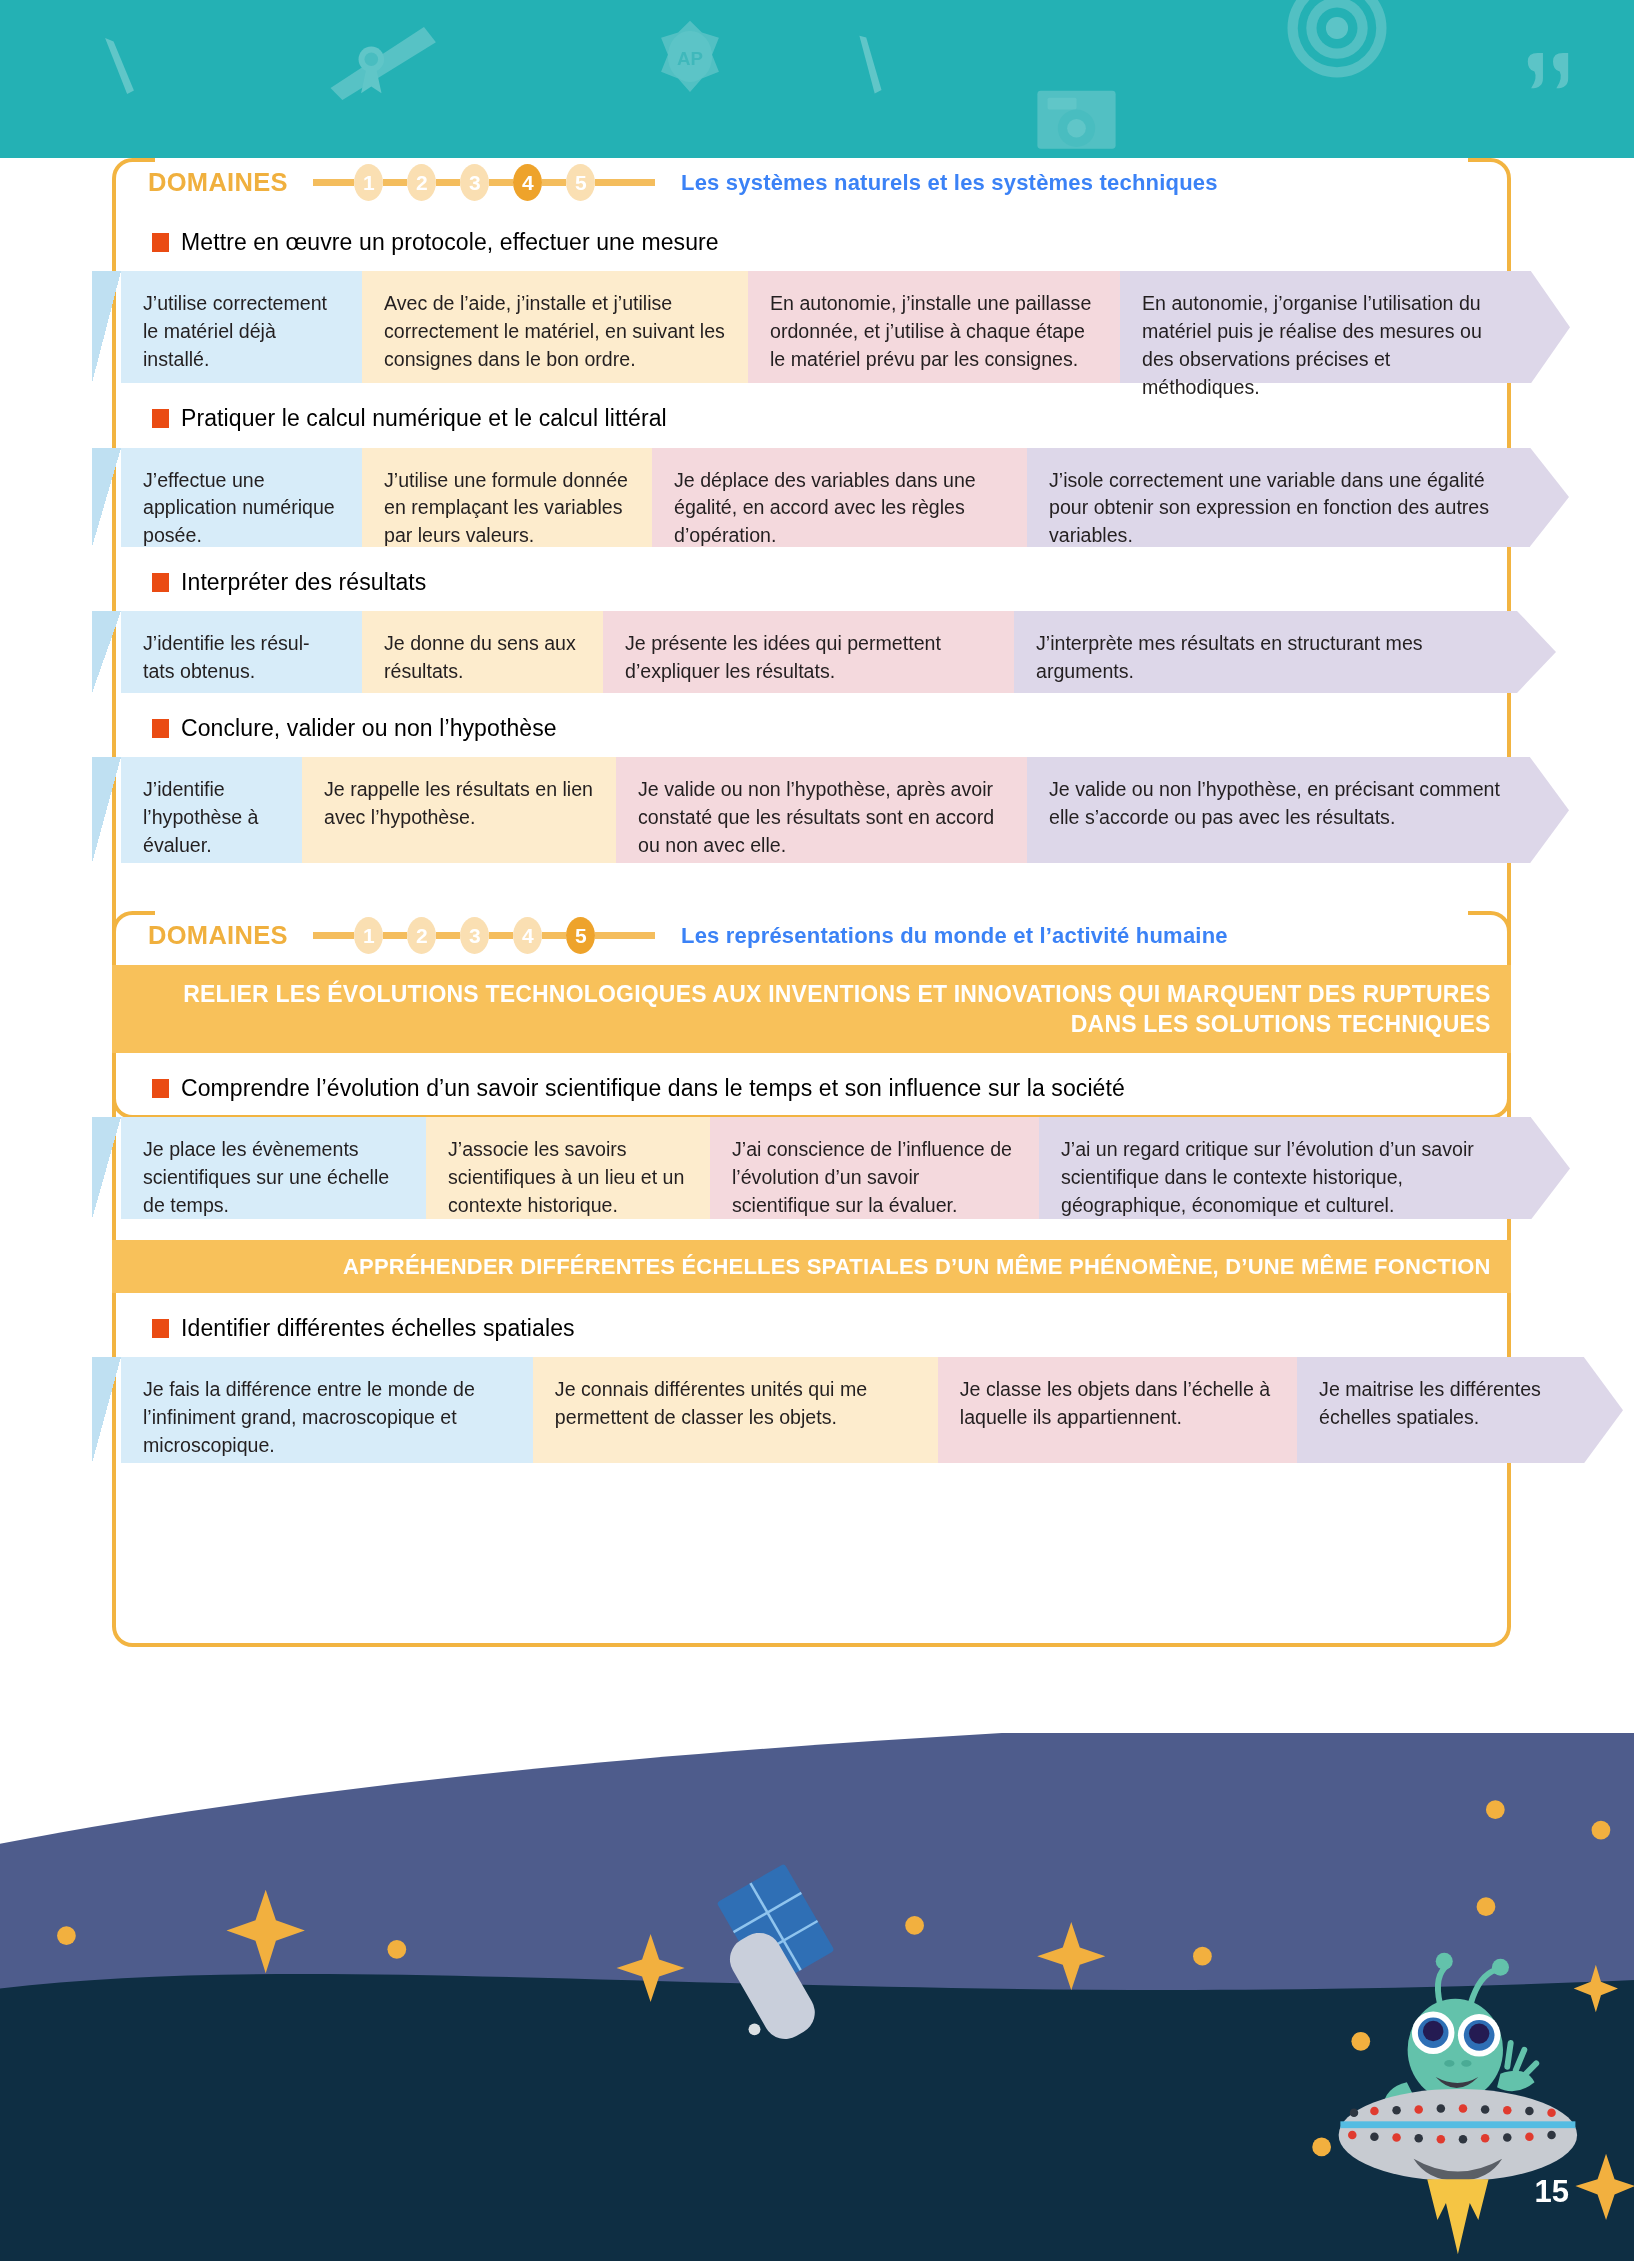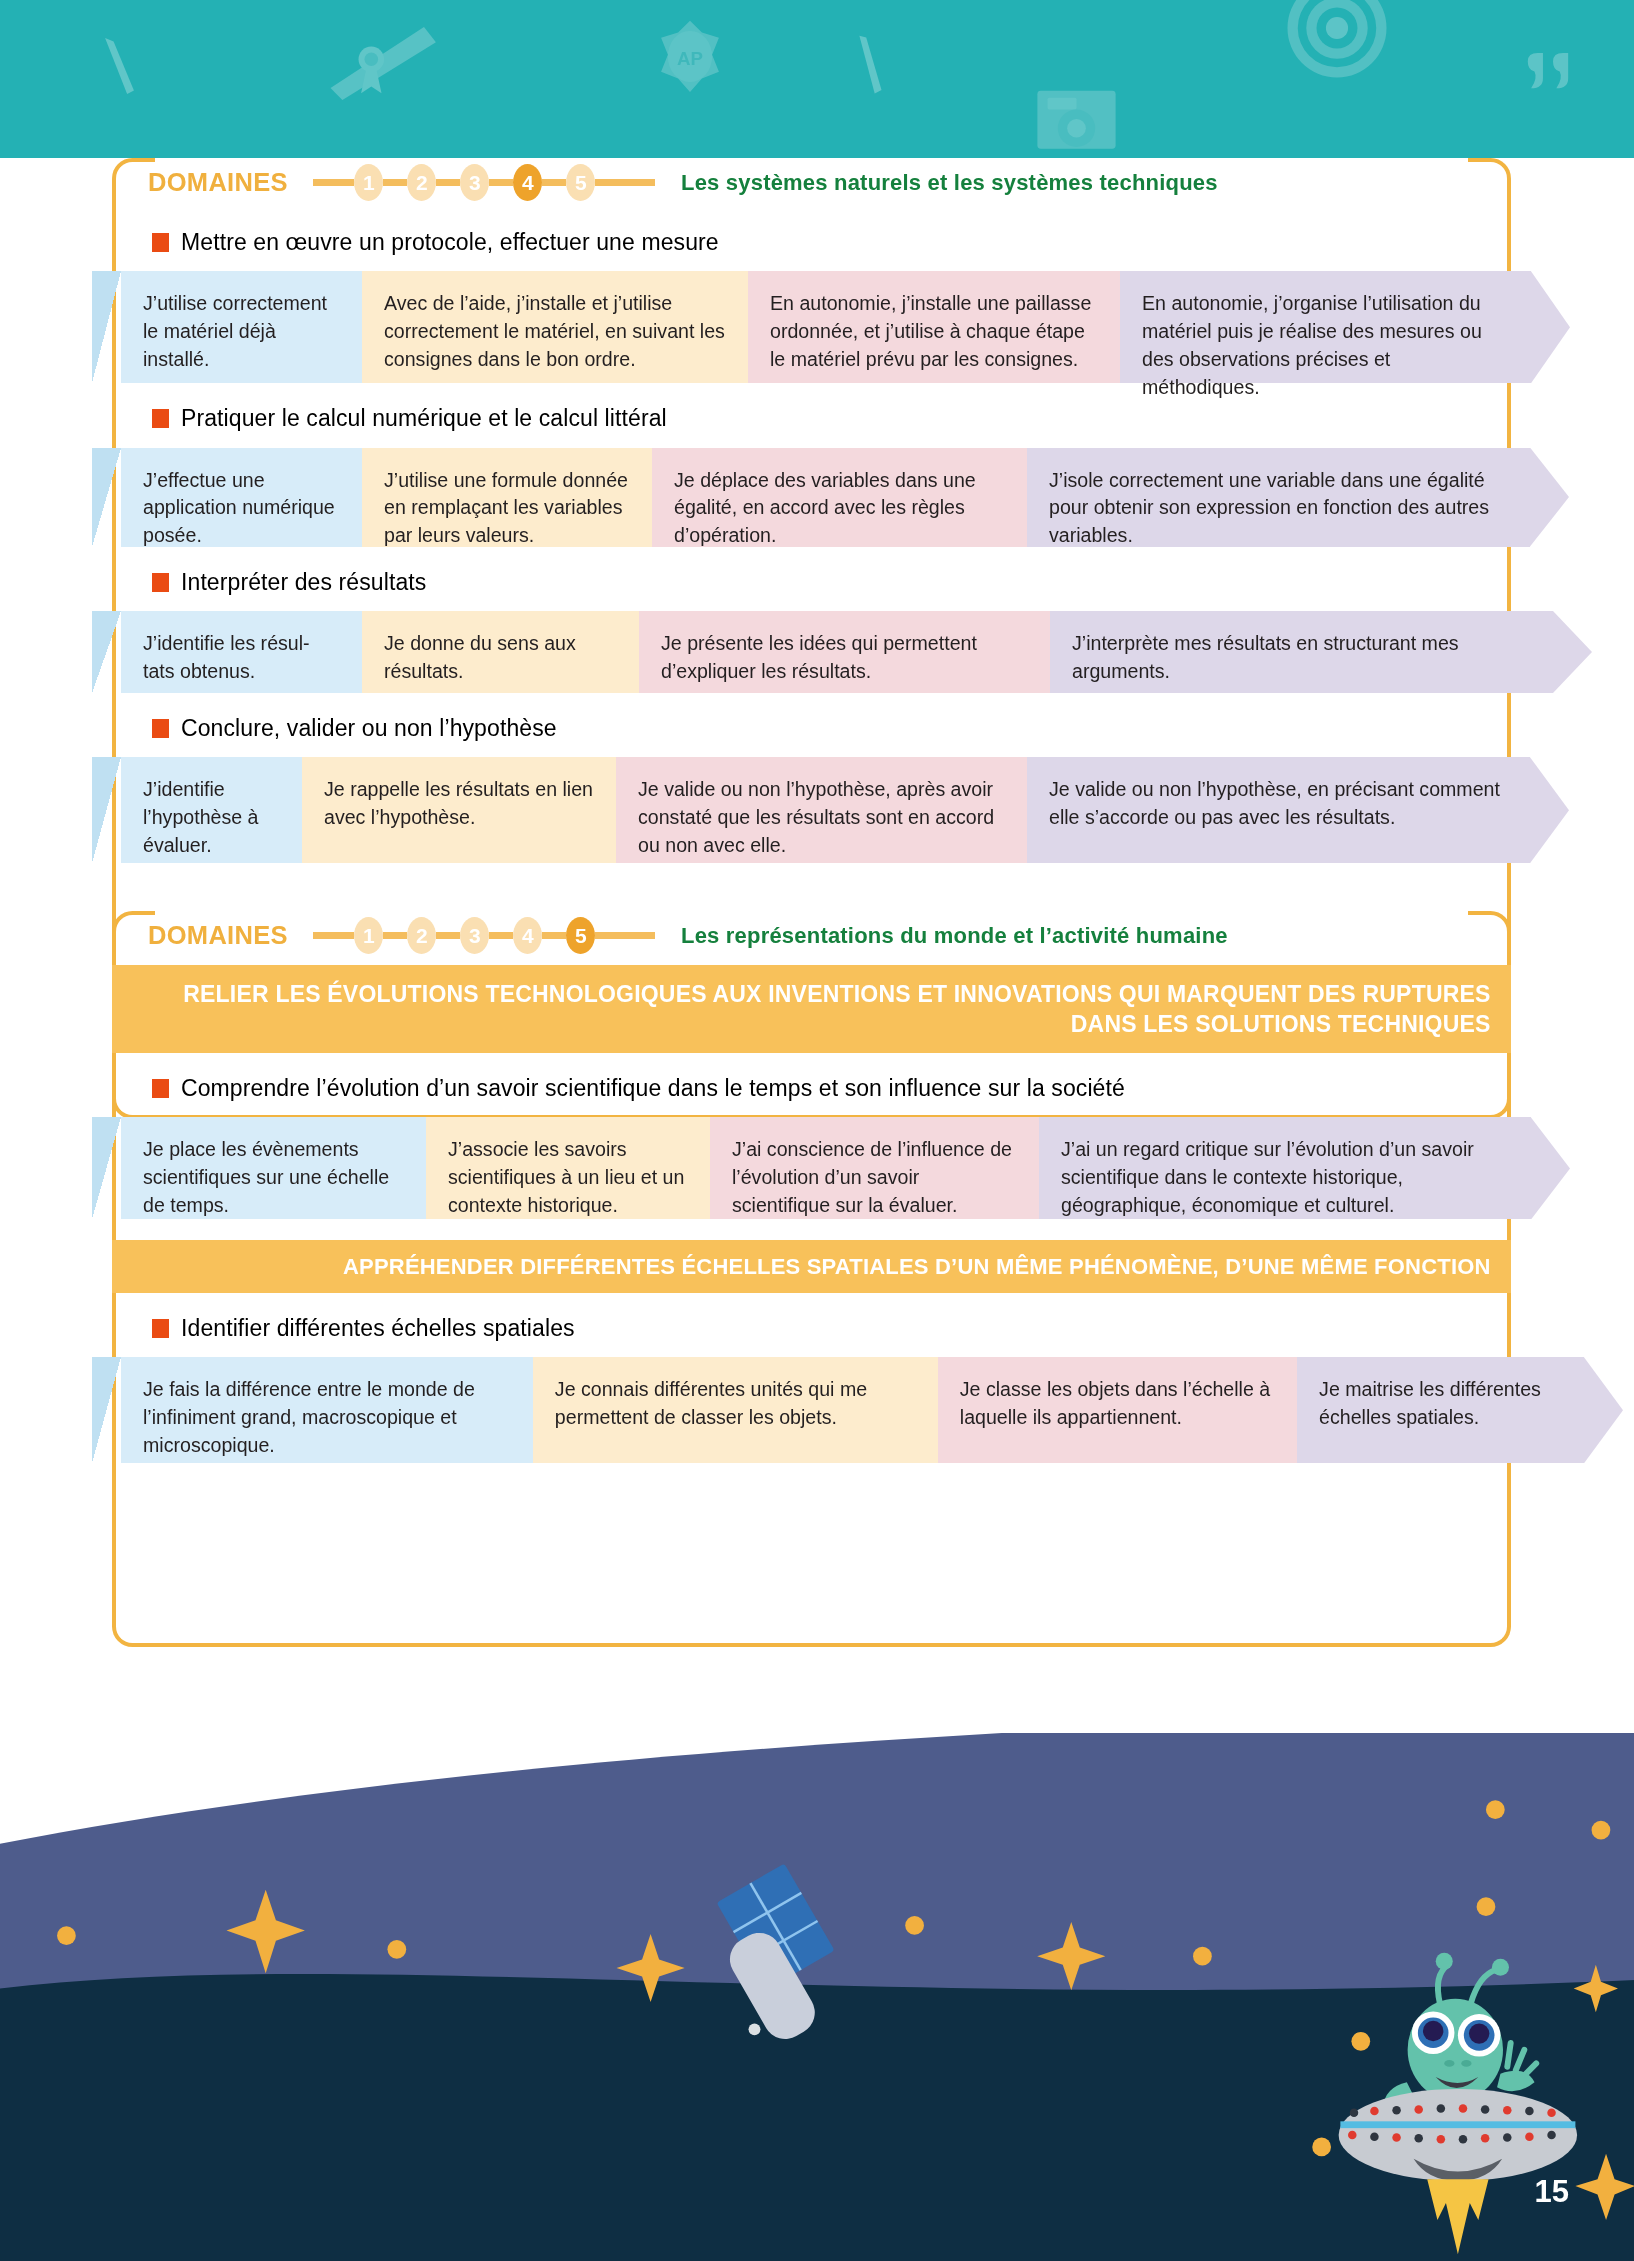--- a/index.html
+++ b/index.html
@@ -48,21 +48,21 @@
   .rail-seg.s0{width:41px;}
   .rail-seg.s{width:24px;}
   .rail-seg.sEnd{width:60px;}
   .dnum{
     width:29px;height:37px;border-radius:50%;
     background:#fadfb2;color:#ffffff;font-weight:bold;font-size:21px;
     display:flex;align-items:center;justify-content:center;flex:0 0 auto;
   }
   .dnum.on{background:#eea32b;}
   .dom-title{
-    font-weight:bold;font-size:22px;color:#15803d;background:#fff;
+    font-weight:bold;font-size:22px;color:#3b82f6;background:#fff;
     padding:0 13.6px;white-space:nowrap;letter-spacing:0.2px;
   }
 
   
   .banner{
     position:relative;z-index:2;
     margin:5.1px 112px 0 112px;background:#f8c15a;color:#fff;
     font-weight:bold;font-size:23px;line-height:1.32;text-align:right;
     padding:13.6px 20.4px;letter-spacing:0.2px;
   }
@@ -206,21 +206,21 @@
       <span class="arrowtip"></span>
     </div>
 
     <div class="comp">
       <span class="sq"></span>
       <span class="txt">Interpréter des résultats</span>
     </div>
     <div class="band" style="height:82px">
       <span class="tab"></span>
       <div class="cell c1" style="width:241px">J’identifie les résul-tats obtenus.</div>
-      <div class="cell c2" style="width:277px">Je donne du sens aux résultats.</div>
+      <div class="cell c2" style="width:241px">Je donne du sens aux résultats.</div>
       <div class="cell c3" style="width:411px">Je présente les idées qui permettent d’expliquer les résultats.</div>
       <div class="cell c4" style="width:503px">J’interprète mes résultats en structurant mes arguments.</div>
       <span class="arrowtip"></span>
     </div>
 
     <div class="comp">
       <span class="sq"></span>
       <span class="txt">Conclure, valider ou non l’hypothèse</span>
     </div>
     <div class="band" style="height:106px">

